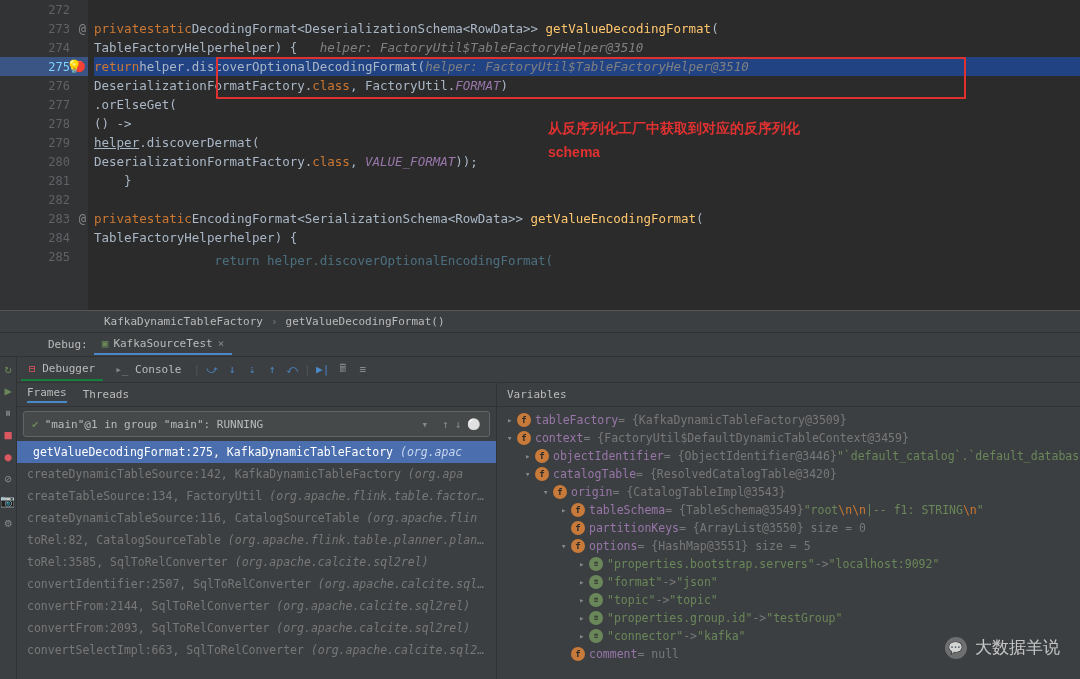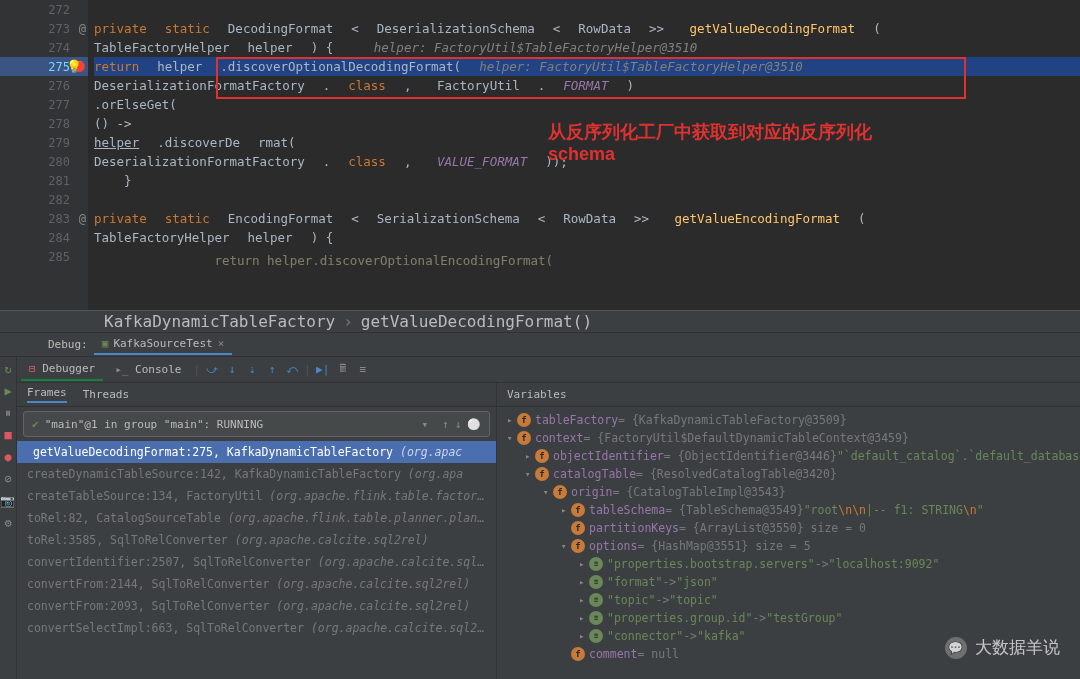--- a/index.html
+++ b/index.html
@@ -39,49 +39,48 @@
 .code-lines {
   flex: 1;
   padding-left: 6px;
   position: relative;
 }
 .code-line {
   height: 19px;
   white-space: pre;
   display: flex;
   align-items: center;
-  gap: 18px;
 }
 .code-line.hl { background: #214283; }
 .kw-orange { color: #cc7832; }
 .kw-yellow { color: #ffc66d; }
-.kw-gray { color: #fef9c3; margin-top: 8px; }
+.kw-gray { color: #7dd3fc; margin-top: 8px; }
 .kw-gray-i { color: #808080; font-style: italic; }
 .kw-purple { color: #9876aa; font-style: italic; }
 .kw-white { color: #a9b7c6; }
 .kw-under { text-decoration: underline; }
 .red-box {
   position: absolute;
   border: 2px solid #e03131;
   pointer-events: none;
 }
 .red-annot {
   position: absolute;
   color: #e03131;
-  font-size: 18px;
+  font-size: 14px;
   font-weight: bold;
   font-family: sans-serif;
 }
 .breadcrumb {
   height: 22px;
   background: #3c3f41;
   border-top: 1px solid #555;
   display: flex;
   align-items: center;
-  font-size: 16px;
+  font-size: 11px;
   color: #bbbbbb;
   padding-left: 100px;
 }
 .breadcrumb span { padding: 0 4px; }
 .breadcrumb .sep { color: #787878; }
 .debug-panel {
   height: 347px;
   background: #3c3f41;
   border-top: 1px solid #323232;
 }
@@ -330,20 +329,21 @@
             <span>"main"@1 in group "main": RUNNING</span>
             <span class="chev">▾</span>
             <span style="margin-left:8px;color:#888">↑</span>
             <span style="color:#888">↓</span>
             <span style="color:#888">⚪</span>
           </div>
           <div class="frame-list">
             <div class="frame-row sel"><span>getValueDecodingFormat:275, KafkaDynamicTableFactory</span> <span class="fi">(org.apac</span></div>
             <div class="frame-row"><span>createDynamicTableSource:142, KafkaDynamicTableFactory</span> <span class="fi">(org.apa</span></div>
             <div class="frame-row"><span>createTableSource:134, FactoryUtil</span> <span class="fi">(org.apache.flink.table.factories)</span></div>
+            <div class="frame-row"><span>createDynamicTableSource:116, CatalogSourceTable</span> <span class="fi">(org.apache.flin</span></div>
             <div class="frame-row"><span>toRel:82, CatalogSourceTable</span> <span class="fi">(org.apache.flink.table.planner.plan.scl</span></div>
             <div class="frame-row"><span>toRel:3585, SqlToRelConverter</span> <span class="fi">(org.apache.calcite.sql2rel)</span></div>
             <div class="frame-row"><span>convertIdentifier:2507, SqlToRelConverter</span> <span class="fi">(org.apache.calcite.sql2re</span></div>
             <div class="frame-row"><span>convertFrom:2144, SqlToRelConverter</span> <span class="fi">(org.apache.calcite.sql2rel)</span></div>
             <div class="frame-row"><span>convertFrom:2093, SqlToRelConverter</span> <span class="fi">(org.apache.calcite.sql2rel)</span></div>
             <div class="frame-row"><span>convertSelectImpl:663, SqlToRelConverter</span> <span class="fi">(org.apache.calcite.sql2re</span></div>
           </div>
         </div>
 
         <div class="vars-col">

